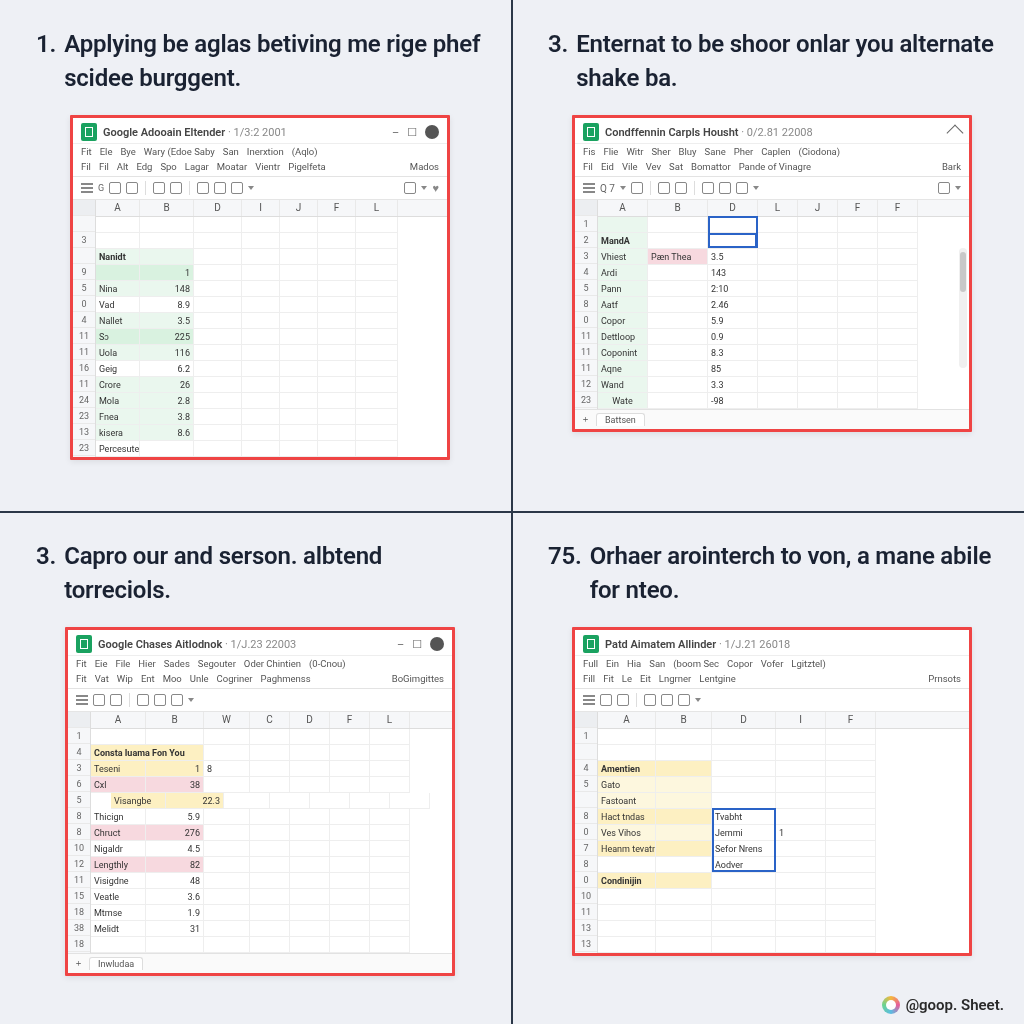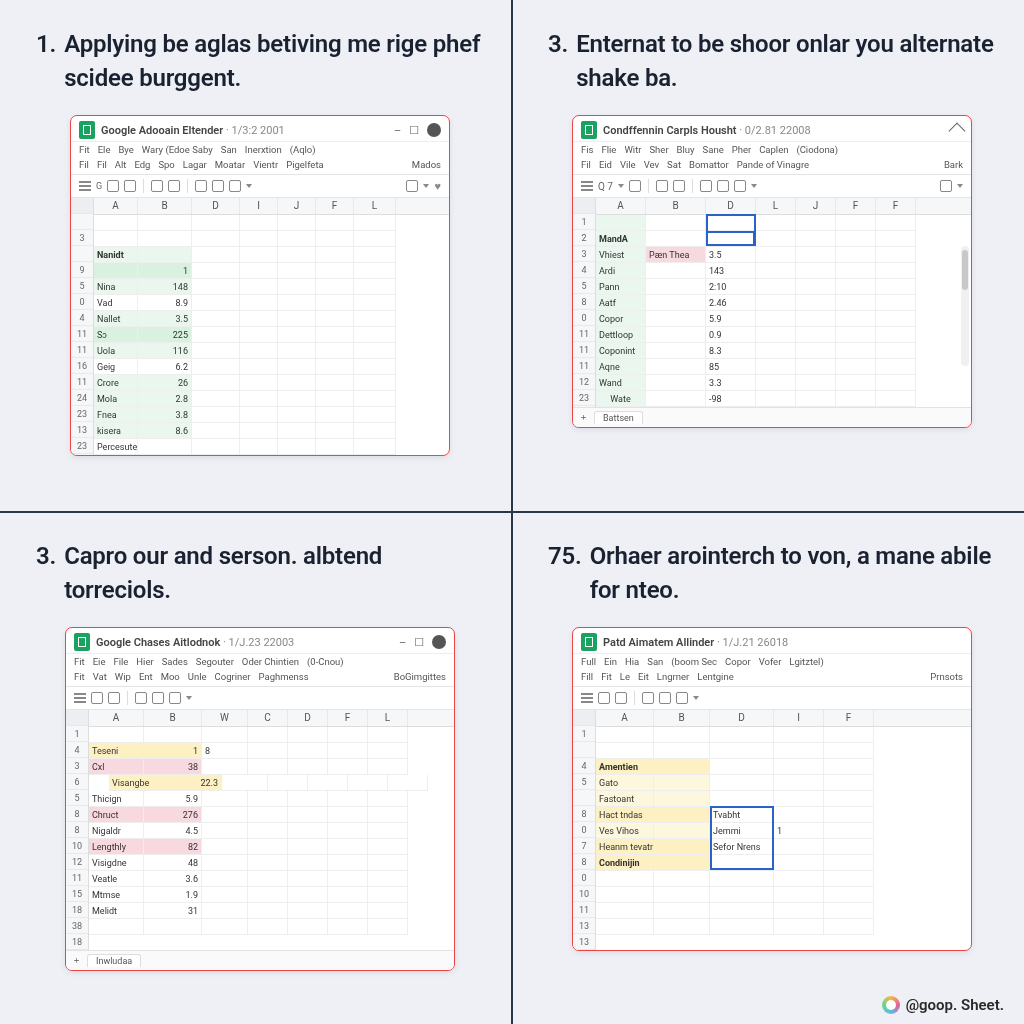--- a/index.html
+++ b/index.html
@@ -49,22 +49,22 @@
     letter-spacing: -0.2px;
     margin-bottom: 20px;
     display: flex;
     gap: 8px;
   }
   .caption .num { flex: 0 0 auto; }
   .caption .txt { flex: 1 1 auto; }
 
   .sheet {
     background: #fff;
-    border: 1px solid #ef4444;
-    border-radius: 7px;
+    border: 3px solid #ef4444;
+    border-radius: 1px;
     box-shadow: 0 2px 6px rgba(0,0,0,0.08);
     width: 380px;
     margin: 0 auto;
     font-size: 10px;
     color: #333;
     overflow: hidden;
     position: relative;
   }
   .sheet.q2, .sheet.q4 { width: 400px; }
   .sheet.q3 { width: 390px; }
@@ -794,20 +794,28 @@
             <div class="row">
               <div class="cell" style="width: 55px;"></div>
               <div class="cell" style="width: 58px;"></div>
               <div class="cell" style="width: 46px;"></div>
               <div class="cell" style="width: 40px;"></div>
               <div class="cell" style="width: 40px;"></div>
               <div class="cell" style="width: 40px;"></div>
               <div class="cell" style="width: 40px;"></div>
             </div>
             <div class="row">
+              <div class="cell b hl-yellow" style="width: 113px;">Consta Iuama Fon You</div>
+              <div class="cell" style="width: 46px;"></div>
+              <div class="cell" style="width: 40px;"></div>
+              <div class="cell" style="width: 40px;"></div>
+              <div class="cell" style="width: 40px;"></div>
+              <div class="cell" style="width: 40px;"></div>
+            </div>
+            <div class="row">
               <div class="cell hl-yellow" style="width: 55px;">Teseni</div>
               <div class="cell r hl-yellow" style="width: 58px;">1</div>
               <div class="cell" style="width: 46px;">8</div>
               <div class="cell" style="width: 40px;"></div>
               <div class="cell" style="width: 40px;"></div>
               <div class="cell" style="width: 40px;"></div>
               <div class="cell" style="width: 40px;"></div>
             </div>
             <div class="row">
               <div class="cell hl-pink" style="width: 55px;">Cxl</div>
@@ -1036,20 +1044,27 @@
               <div class="cell" style="width: 50px;"></div>
             </div>
             <div class="row">
               <div class="cell hl-yellow" style="width: 58px;">Heanm tevatn</div>
               <div class="cell hl-yellow" style="width: 56px;"></div>
               <div class="cell" style="width: 64px;">Sefor Nrens</div>
               <div class="cell" style="width: 50px;"></div>
               <div class="cell" style="width: 50px;"></div>
             </div>
             <div class="row">
+              <div class="cell" style="width: 58px;"></div>
+              <div class="cell" style="width: 56px;"></div>
+              <div class="cell" style="width: 64px;">Aodver</div>
+              <div class="cell" style="width: 50px;"></div>
+              <div class="cell" style="width: 50px;"></div>
+            </div>
+            <div class="row">
               <div class="cell b hl-yellow" style="width: 58px;">Condinijin</div>
               <div class="cell hl-yellow" style="width: 56px;"></div>
               <div class="cell" style="width: 64px;"></div>
               <div class="cell" style="width: 50px;"></div>
               <div class="cell" style="width: 50px;"></div>
             </div>
             <div class="row">
               <div class="cell" style="width: 58px;"></div>
               <div class="cell" style="width: 56px;"></div>
               <div class="cell" style="width: 64px;"></div>

